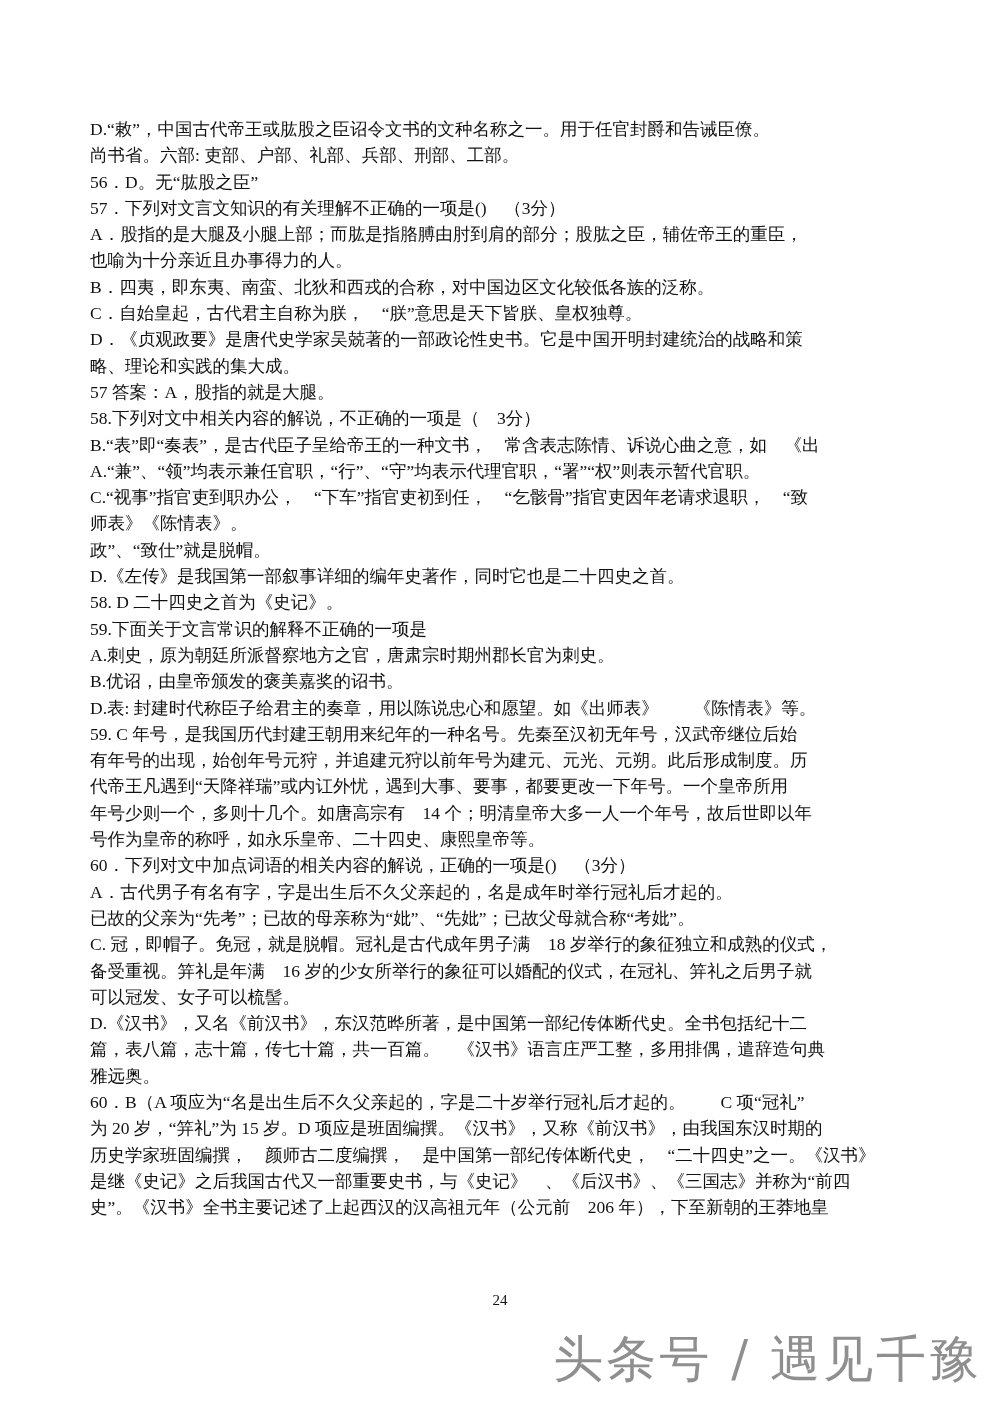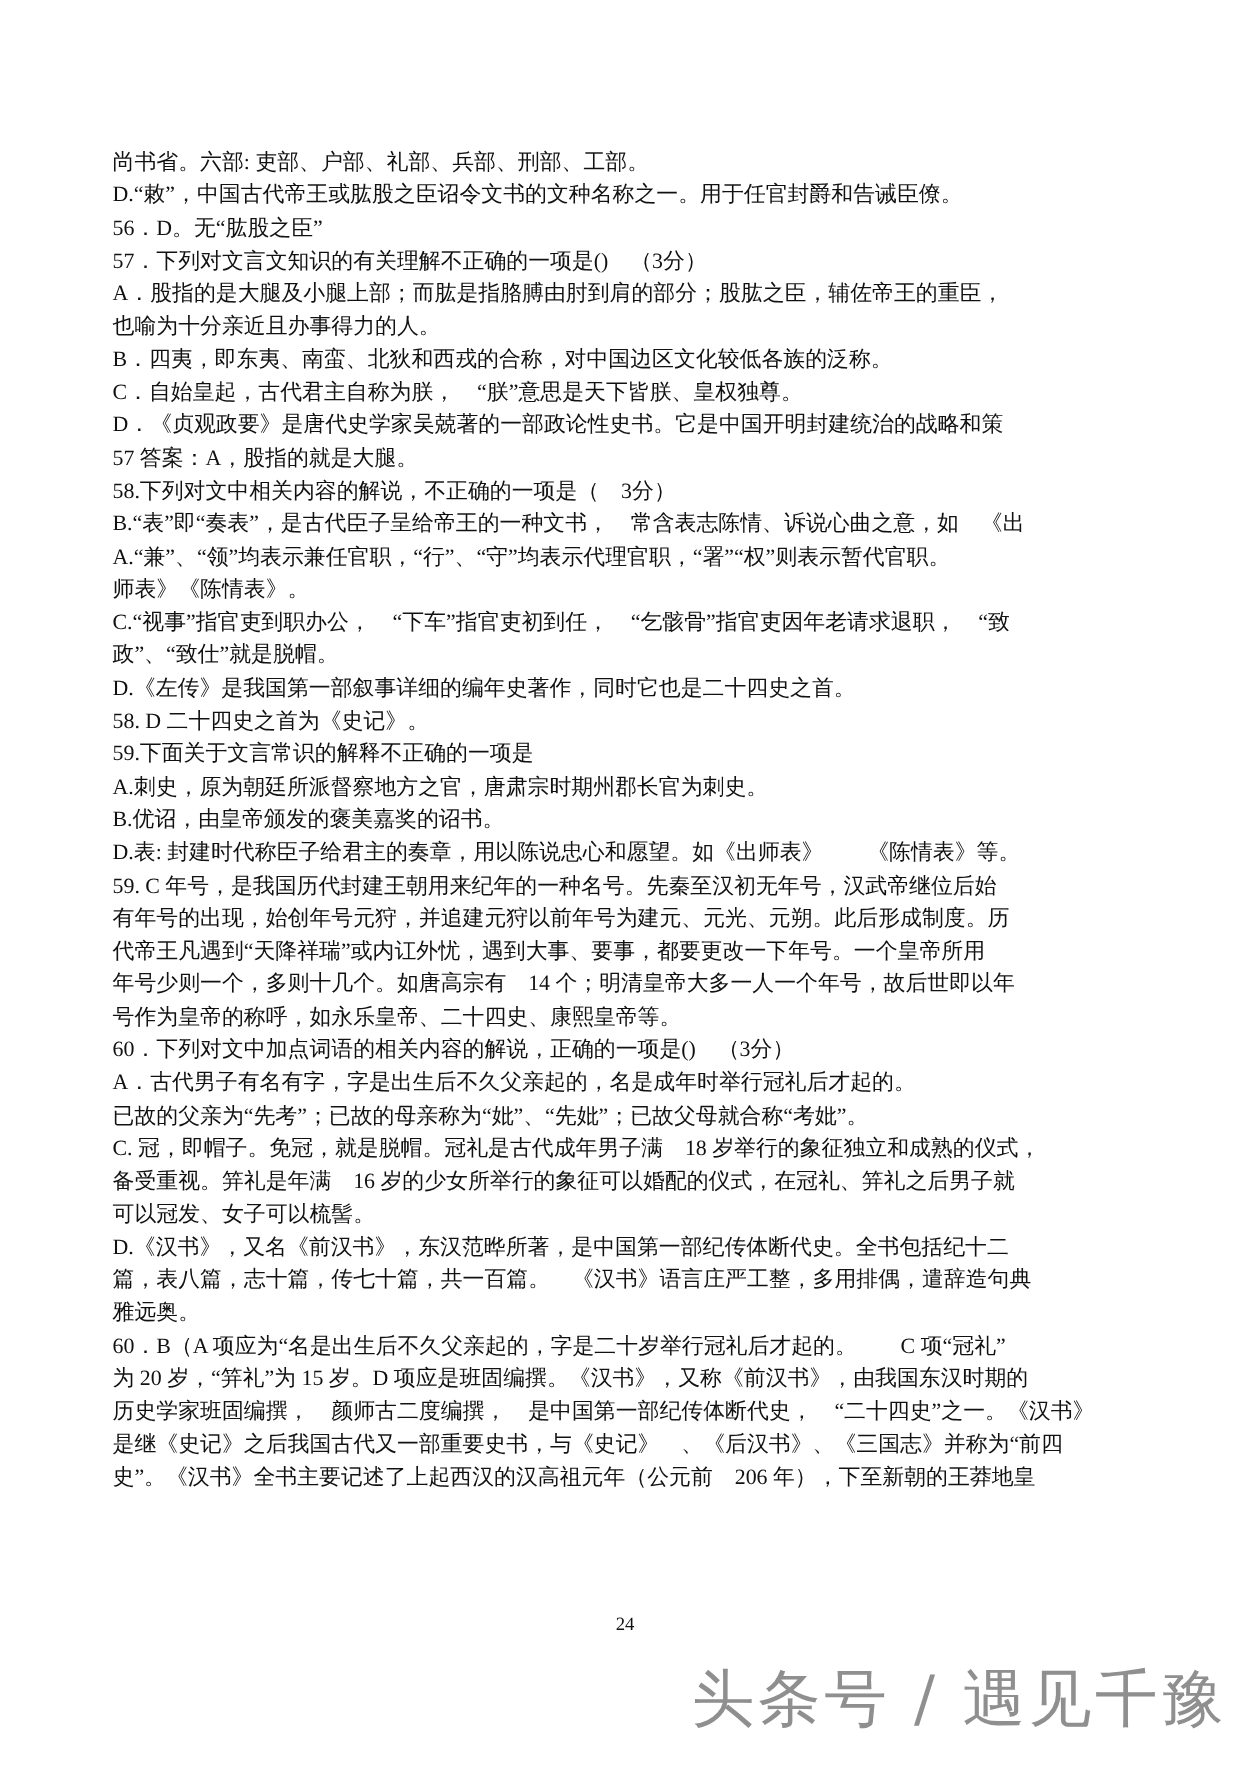--- a/index.html
+++ b/index.html
@@ -48,35 +48,36 @@
     color: #8f8f8f;
     font-family: "DejaVu Serif", "Liberation Serif", serif;
     white-space: nowrap;
   }
 </style>
 </head>
 <body>
 
 <div class="page">
   <div class="doc-body">
+      <div class="text-line">D.“敕”，中国古代帝王或肱股之臣诏令文书的文种名称之一。用于任官封爵和告诫臣僚。</div>
       <div class="text-line">尚书省。六部: 吏部、户部、礼部、兵部、刑部、工部。</div>
-      <div class="text-line">D.“敕”，中国古代帝王或肱股之臣诏令文书的文种名称之一。用于任官封爵和告诫臣僚。</div>
       <div class="text-line">56．D。无“肱股之臣”</div>
       <div class="text-line">57．下列对文言文知识的有关理解不正确的一项是()　（3分）</div>
       <div class="text-line">A．股指的是大腿及小腿上部；而肱是指胳膊由肘到肩的部分；股肱之臣，辅佐帝王的重臣，</div>
       <div class="text-line">也喻为十分亲近且办事得力的人。</div>
       <div class="text-line">B．四夷，即东夷、南蛮、北狄和西戎的合称，对中国边区文化较低各族的泛称。</div>
       <div class="text-line">C．自始皇起，古代君主自称为朕，　“朕”意思是天下皆朕、皇权独尊。</div>
       <div class="text-line">D．《贞观政要》是唐代史学家吴兢著的一部政论性史书。它是中国开明封建统治的战略和策</div>
+      <div class="text-line">略、理论和实践的集大成。</div>
       <div class="text-line">57 答案：A，股指的就是大腿。</div>
       <div class="text-line">58.下列对文中相关内容的解说，不正确的一项是（　3分）</div>
       <div class="text-line">B.“表”即“奏表”，是古代臣子呈给帝王的一种文书，　常含表志陈情、诉说心曲之意，如　《出</div>
       <div class="text-line">A.“兼”、“领”均表示兼任官职，“行”、“守”均表示代理官职，“署”“权”则表示暂代官职。</div>
+      <div class="text-line">C.“视事”指官吏到职办公，　“下车”指官吏初到任，　“乞骸骨”指官吏因年老请求退职，　“致</div>
       <div class="text-line">师表》《陈情表》。</div>
-      <div class="text-line">C.“视事”指官吏到职办公，　“下车”指官吏初到任，　“乞骸骨”指官吏因年老请求退职，　“致</div>
       <div class="text-line">政”、“致仕”就是脱帽。</div>
       <div class="text-line">D.《左传》是我国第一部叙事详细的编年史著作，同时它也是二十四史之首。</div>
       <div class="text-line">58. D 二十四史之首为《史记》。</div>
       <div class="text-line">59.下面关于文言常识的解释不正确的一项是</div>
       <div class="text-line">A.刺史，原为朝廷所派督察地方之官，唐肃宗时期州郡长官为刺史。</div>
       <div class="text-line">B.优诏，由皇帝颁发的褒美嘉奖的诏书。</div>
       <div class="text-line">D.表: 封建时代称臣子给君主的奏章，用以陈说忠心和愿望。如《出师表》　　《陈情表》等。</div>
       <div class="text-line">59. C 年号，是我国历代封建王朝用来纪年的一种名号。先秦至汉初无年号，汉武帝继位后始</div>
       <div class="text-line">有年号的出现，始创年号元狩，并追建元狩以前年号为建元、元光、元朔。此后形成制度。历</div>
       <div class="text-line">代帝王凡遇到“天降祥瑞”或内讧外忧，遇到大事、要事，都要更改一下年号。一个皇帝所用</div>

